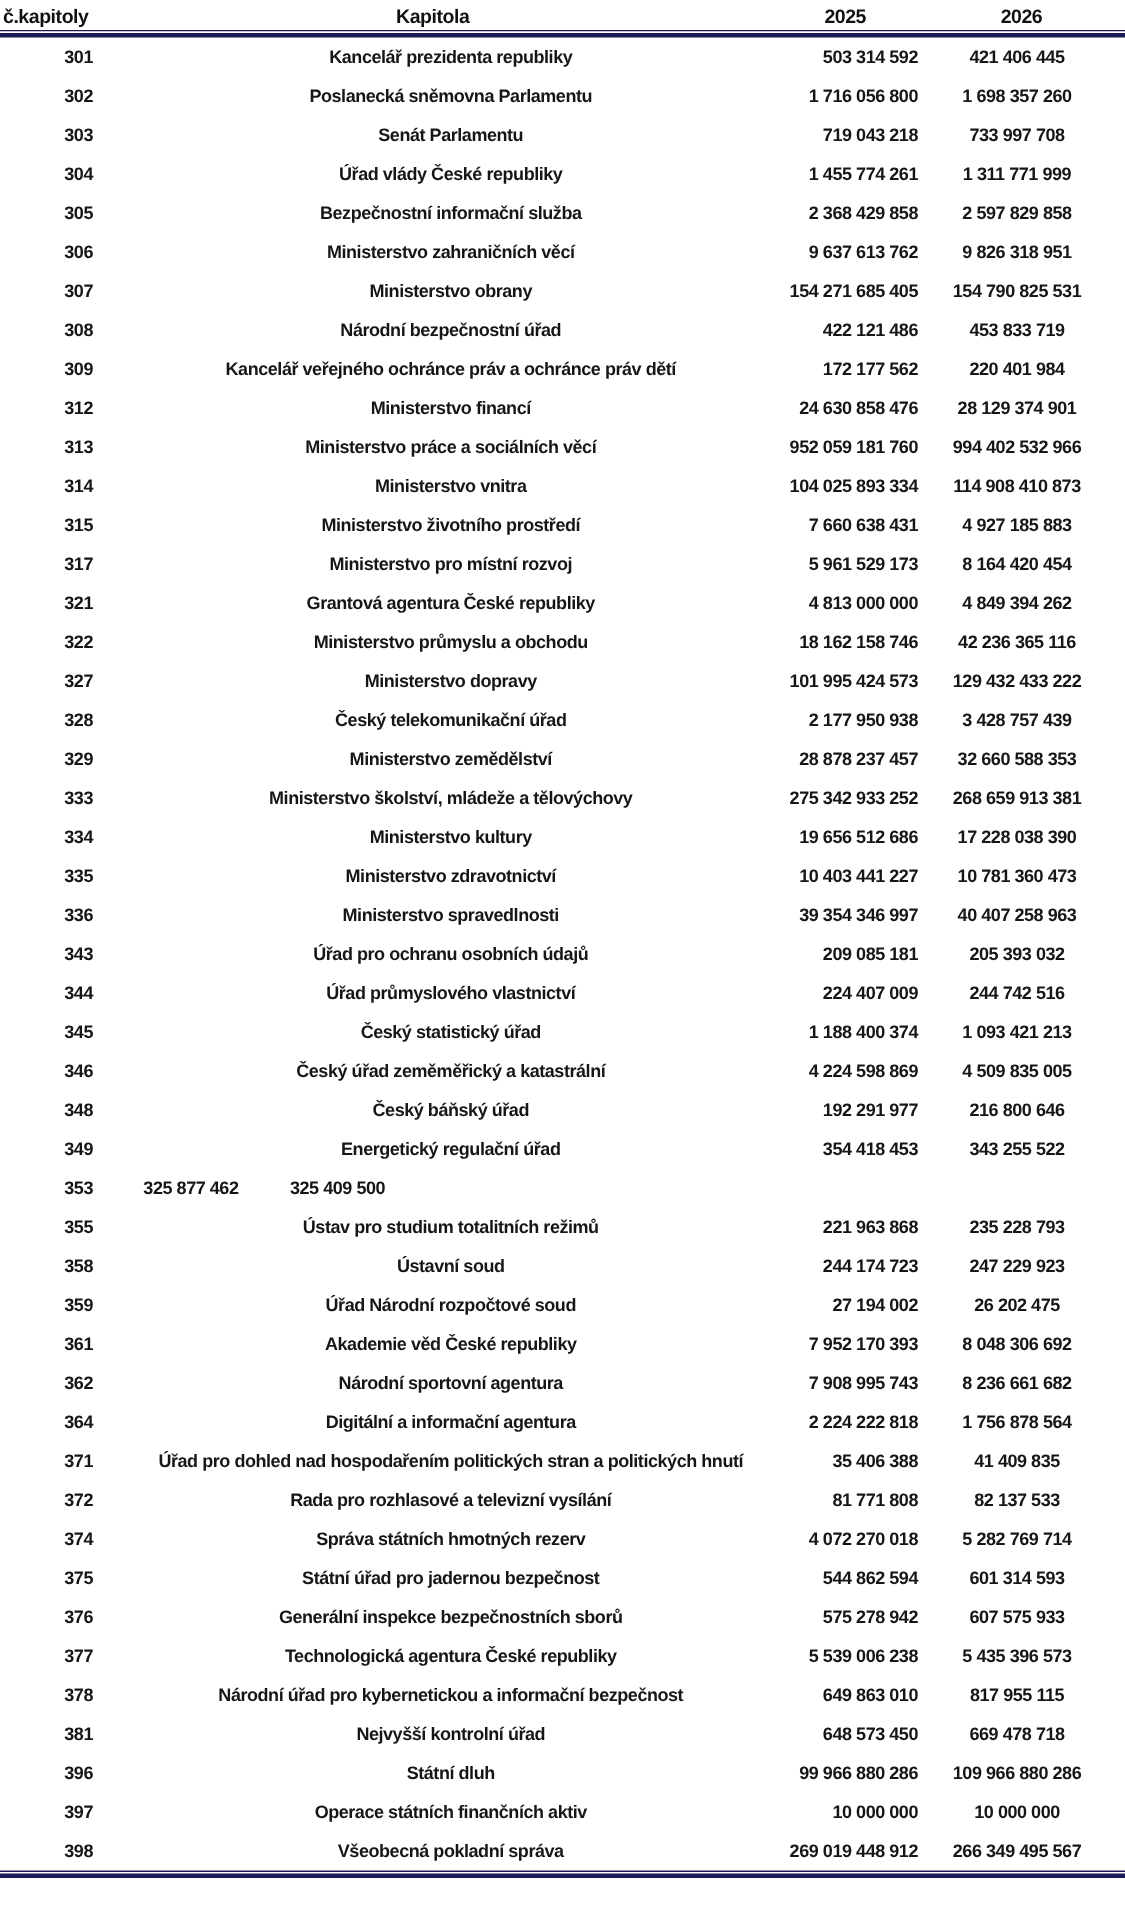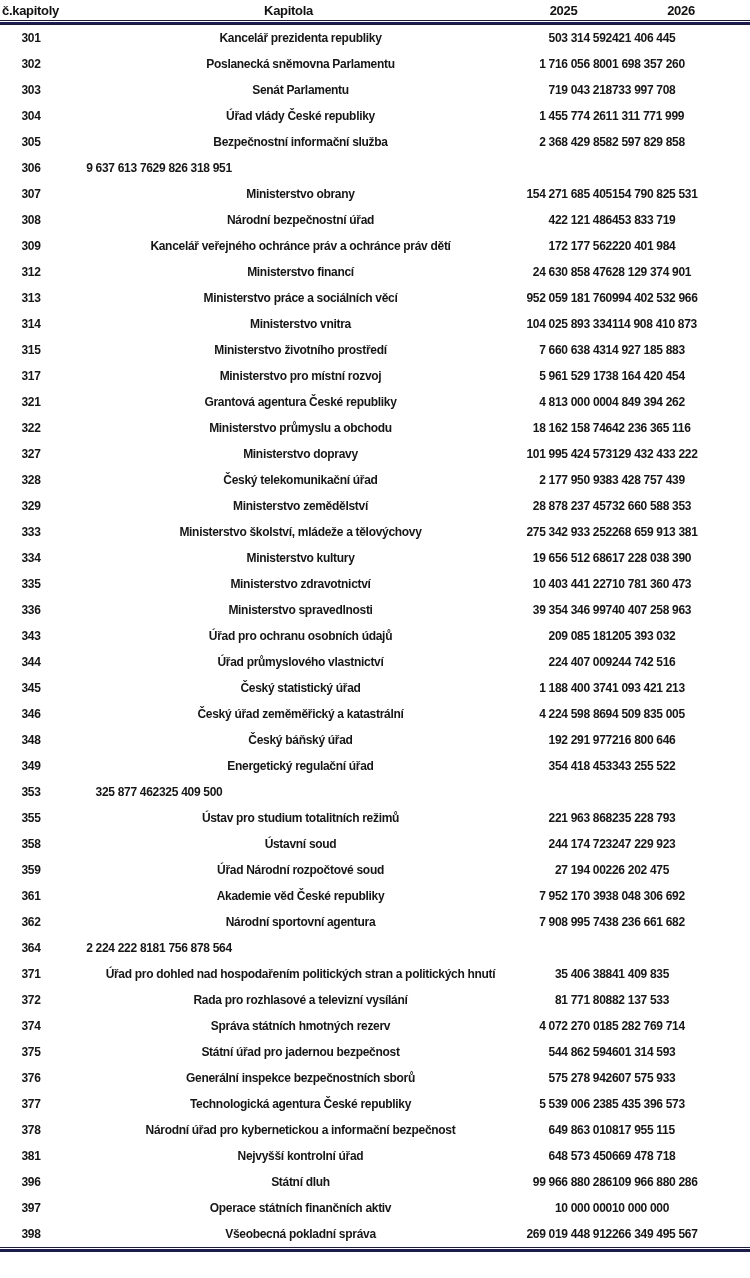--- a/index.html
+++ b/index.html
@@ -10,24 +10,24 @@
     font-family: "Liberation Sans", sans-serif;
     color: #161616;
     overflow: hidden;
   }
   .doc { width: 750px; }
   .row {
     display: flex;
     align-items: center;
     width: 660px;
   }
-  .c1 { width: 62px;  flex: 0 0 62px;  text-align: center; }
+  .c1 { width: 62px;  flex: 0 0 62px;  text-align: right; }
   .c2 { width: 453px; flex: 0 0 453px; text-align: center; padding-left: 24px; white-space: nowrap; overflow: visible; }
   .c3 { width: 97px;  flex: 0 0 97px;  text-align: right; white-space: nowrap; }
-  .c4 { width: 138px; flex: 0 0 138px; text-align: left; padding-right: 6px; white-space: nowrap; }
+  .c4 { width: 138px; flex: 0 0 138px; text-align: center; padding-right: 6px; white-space: nowrap; }
   .header { height: 20px; }
   .header .th {
     font-weight: 700;
     font-size: 13px;
     letter-spacing: -0.3px;
     color: #111111;
   }
   .header .c1 { text-align: left; padding-left: 2px; }
   .header .c2 { text-align: center; padding-left: 0; }
   .header .c3, .header .c4 { text-align: center; padding-right: 0; }
@@ -88,20 +88,21 @@
         <div class="c4 cell">1 311 771 999</div>
       </div>
       <div class="row">
         <div class="c1 cell">305</div>
         <div class="c2 cell">Bezpečnostní informační služba</div>
         <div class="c3 cell">2 368 429 858</div>
         <div class="c4 cell">2 597 829 858</div>
       </div>
       <div class="row">
         <div class="c1 cell">306</div>
+        <div class="c2 cell">Ministerstvo zahraničních věcí</div>
         <div class="c3 cell">9 637 613 762</div>
         <div class="c4 cell">9 826 318 951</div>
       </div>
       <div class="row">
         <div class="c1 cell">307</div>
         <div class="c2 cell">Ministerstvo obrany</div>
         <div class="c3 cell">154 271 685 405</div>
         <div class="c4 cell">154 790 825 531</div>
       </div>
       <div class="row">
@@ -266,20 +267,21 @@
         <div class="c4 cell">8 048 306 692</div>
       </div>
       <div class="row">
         <div class="c1 cell">362</div>
         <div class="c2 cell">Národní sportovní agentura</div>
         <div class="c3 cell">7 908 995 743</div>
         <div class="c4 cell">8 236 661 682</div>
       </div>
       <div class="row">
         <div class="c1 cell">364</div>
+        <div class="c2 cell">Digitální a informační agentura</div>
         <div class="c3 cell">2 224 222 818</div>
         <div class="c4 cell">1 756 878 564</div>
       </div>
       <div class="row">
         <div class="c1 cell">371</div>
         <div class="c2 cell">Úřad pro dohled nad hospodařením politických stran a politických hnutí</div>
         <div class="c3 cell">35 406 388</div>
         <div class="c4 cell">41 409 835</div>
       </div>
       <div class="row">

